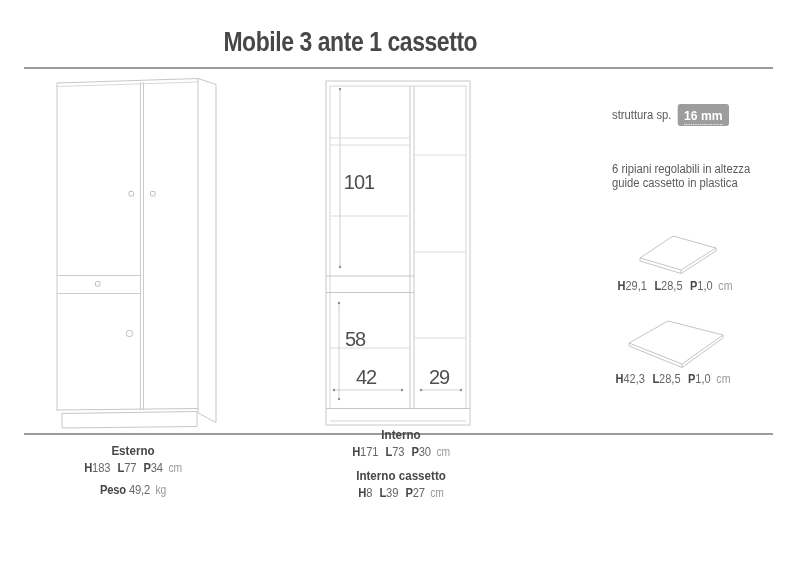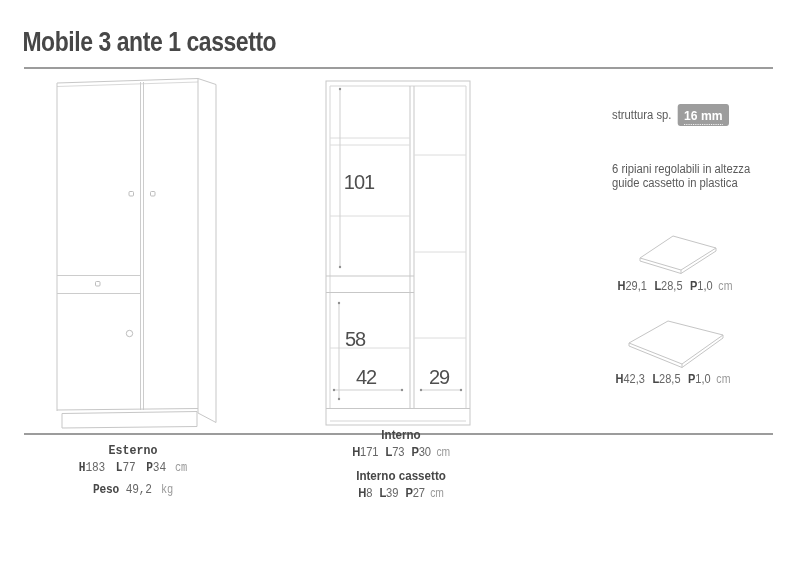--- a/index.html
+++ b/index.html
@@ -1,21 +1,21 @@
 <!DOCTYPE html>
 <html><head>
 <meta charset="utf-8">
 <style>
   html,body { margin:0; padding:0; }
   body {
     width:800px; height:566px; position:relative; overflow:hidden;
     background:#ffffff; color:#4d4d4d;
     font-family:"Liberation Sans", sans-serif;
   }
-  .title-wrap { position:absolute; top:27px; left:0; width:700px; }
+  .title-wrap { position:absolute; top:27px; left:0; width:700px; text-align:center; }
   .title-wrap > span {
     display:inline-block; font-size:27px; font-weight:bold; color:#474747;
     letter-spacing:-0.5px; white-space:nowrap;
     transform:scaleX(0.85); transform-origin:center;
   }
   .rule { position:absolute; left:24px; width:749px; height:2px; background:#9c9c9c; }
   .rule-top { top:67px; }
   .rule-bottom { top:433px; }
 
   svg { position:absolute; overflow:visible; }
@@ -31,21 +31,21 @@
 
   .notes { position:absolute; left:612px; top:162px; font-size:12.5px; line-height:14px;
            color:#5a5a5a; transform:scaleX(0.9); transform-origin:0 0; white-space:nowrap; }
 
   .shelf-label { position:absolute; width:164px; text-align:center; font-size:12.5px;
                  color:#666; white-space:nowrap; transform:scaleX(0.88); transform-origin:center top; }
   .shelf-label-1 { left:593px; top:279px; }
   .shelf-label-2 { left:591px; top:372px; }
 
   .fblock { position:absolute; width:200px; text-align:center; }
-  .fblock-esterno { left:33px; top:443px;font-family:Liberation Mono, monospace; }
+  .fblock-esterno { left:33px; top:443px; }
   .fblock-interno { left:301px; top:427px; }
   .condense { transform:scaleX(0.86); transform-origin:50% 0; white-space:nowrap; }
   .ftitle { font-size:13.5px; font-weight:bold; color:#474747; }
   .dims { font-size:13px; margin-top:2px; color:#666; letter-spacing:-0.2px; }
   .dims b, .shelf-label b { color:#474747; }
   .dg + .dg { margin-left:5px; }
   .unit { color:#999; margin-left:3px; font-size:12px; }
   .peso { margin-top:7px; }
   .cassetto-title { margin-top:9px; }
 </style>

